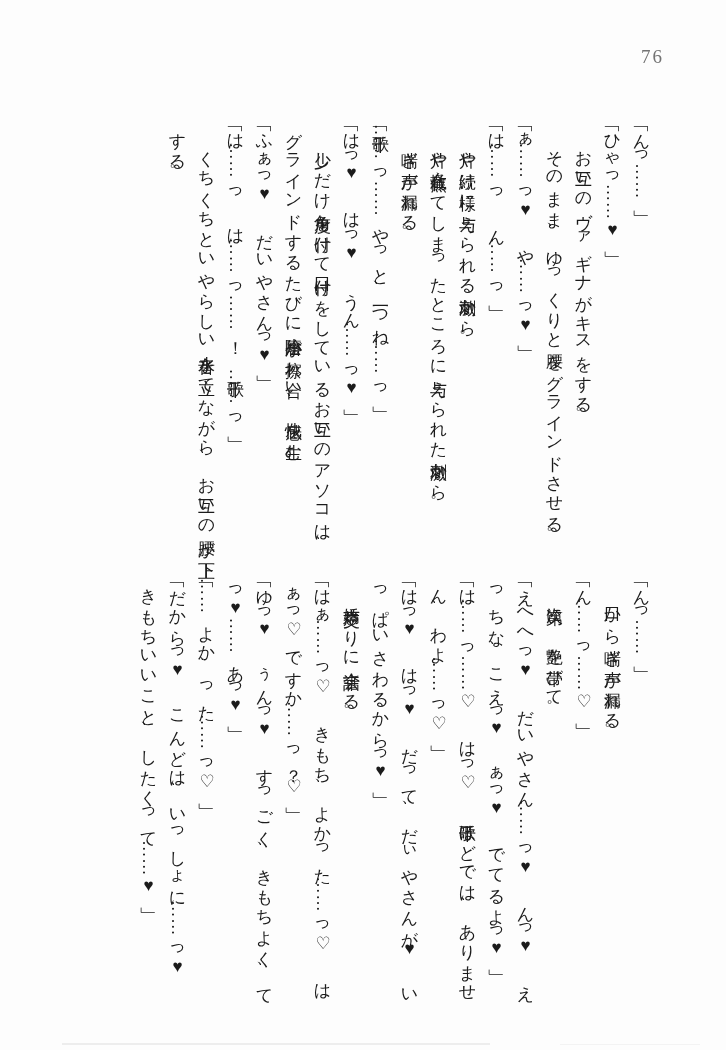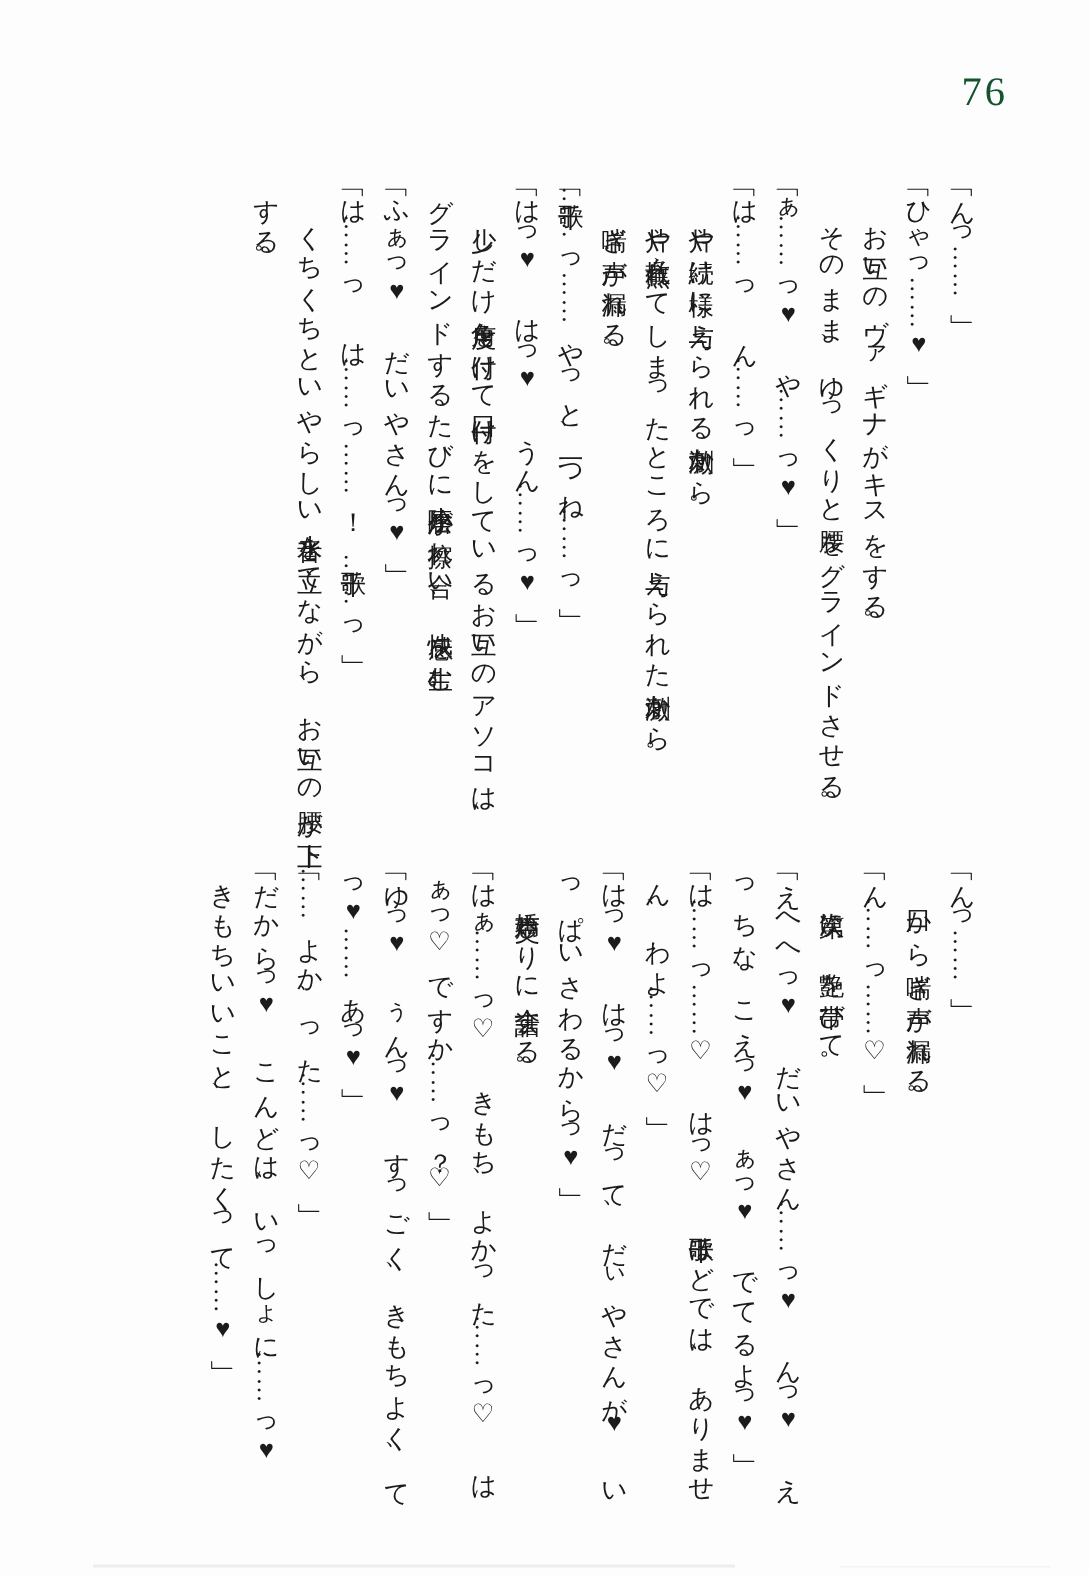--- a/index.html
+++ b/index.html
@@ -13,23 +13,23 @@
     position: relative;
     width: 726px;
     height: 1050px;
     background: #fdfdfd;
     overflow: hidden;
   }
   .page-number {
     position: absolute;
     top: 46px;
     left: 641px;
-    font-size: 27px;
+    font-size: 19px;
     letter-spacing: 2px;
-    color: #14532d;
+    color: #737373;
   }
   .band {
     position: absolute;
     right: 70px;
     height: 436px;
     writing-mode: vertical-rl;
     text-orientation: mixed;
     font-size: 17px;
     line-height: 29px;
     letter-spacing: 1px;

